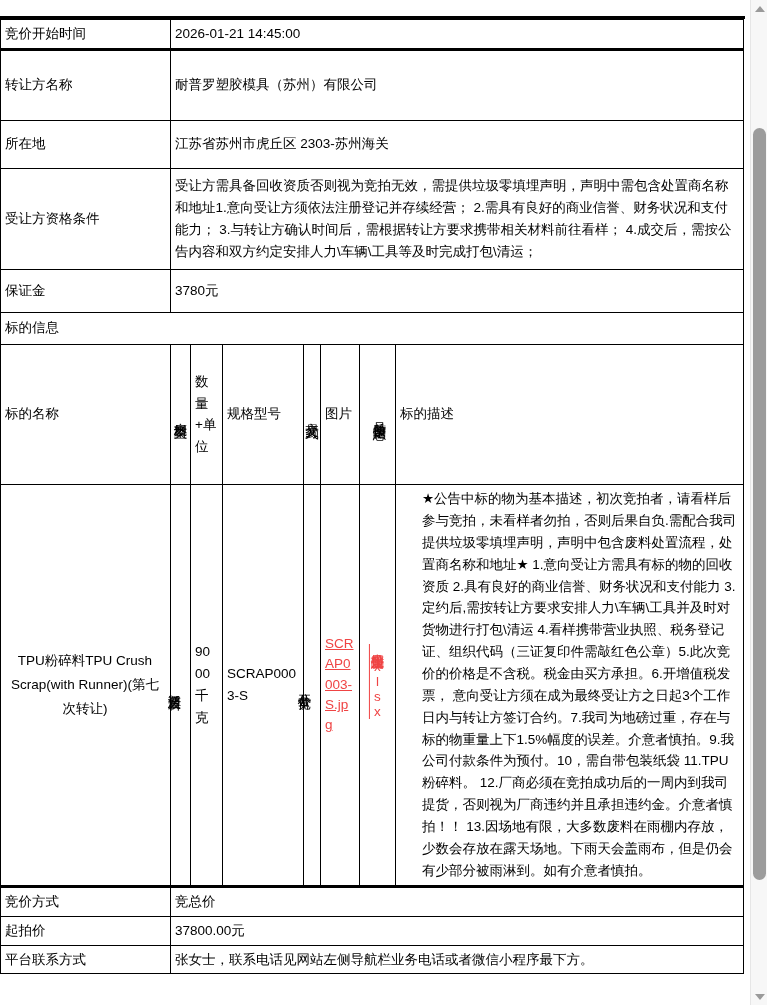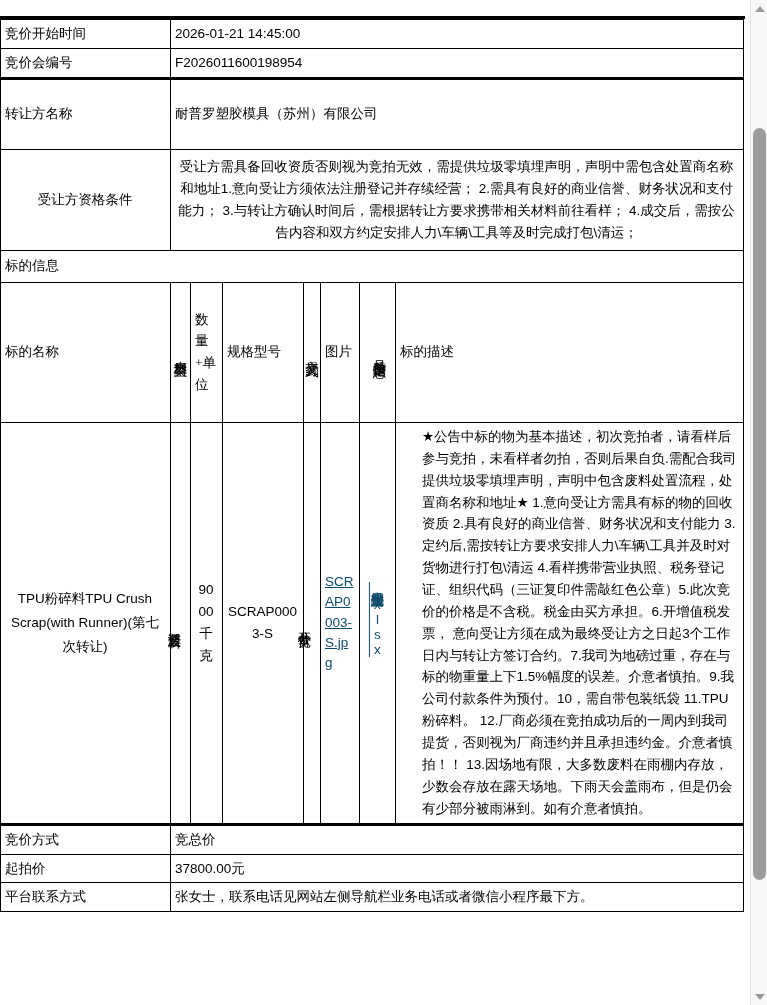--- a/index.html
+++ b/index.html
@@ -84,36 +84,36 @@
   td.bold, .bold { font-weight: normal; }
   td.vtext {
     writing-mode: vertical-rl;
     text-orientation: upright;
     white-space: nowrap;
     letter-spacing: 1px;
     padding: 3px 1px;
     text-align: center;
     vertical-align: middle;
   }
-  td.vcell { vertical-align: middle; font-family: Liberation Serif, serif; }
+  td.vcell { vertical-align: middle; }
   td.desc-cell { vertical-align: top; padding-top: 4px; }
-  td.top-align { vertical-align: top; text-align: center; }
+  td.top-align { vertical-align: top; }
 
   
   col.c-name  { width: 170px; }
   col.c-type  { width: 20px;  }
   col.c-qty   { width: 32px;  }
   col.c-spec  { width: 81px;  }
   col.c-trade { width: 17px;  }
   col.c-pic   { width: 39px;  }
   col.c-qual  { width: 36px;  }
   col.c-desc  { width: 348px; }
 
   a.lnk {
-    color: #0c4a6e;
+    color: #ef4444;
     text-decoration: underline;
     word-break: break-all;
     overflow-wrap: anywhere;
   }
   a.lnk.v {
     writing-mode: vertical-rl;
     text-orientation: upright;
     white-space: normal;
   }
   .pic-cell { vertical-align: middle; padding: 2px 1px; line-height: 1.5; }
@@ -138,36 +138,40 @@
         <col class="c-qual">
         <col class="c-desc">
     </colgroup>
     <tbody>
 
       <tr>
         <td class="label-wide">竞价开始时间</td>
         <td colspan="7">2026-01-21 14:45:00</td>
       </tr>
 
-      <tr>
-        <td class="label-wide">竞价会编号</td>
-        <td colspan="7">F2026011600198954</td>
-      </tr>
 
       <tr class="thick-top">
         <td class="label-narrow" style="height:71px">转让方名称</td>
         <td colspan="7">耐普罗塑胶模具（苏州）有限公司</td>
       </tr>
 
+      <tr>
+        <td class="label-narrow" style="height:48px">所在地</td>
+        <td colspan="7">江苏省苏州市虎丘区 2303-苏州海关</td>
+      </tr>
 
       <tr>
         <td class="label-narrow top-align" style="height:101px">受让方资格条件</td>
         <td colspan="7" class="top-align">受让方需具备回收资质否则视为竞拍无效，需提供垃圾零填埋声明，声明中需包含处置商名称和地址1.意向受让方须依法注册登记并存续经营； 2.需具有良好的商业信誉、财务状况和支付能力； 3.与转让方确认时间后，需根据转让方要求携带相关材料前往看样； 4.成交后，需按公告内容和双方约定安排人力\车辆\工具等及时完成打包\清运；</td>
       </tr>
 
+      <tr>
+        <td class="label-narrow" style="height:43px">保证金</td>
+        <td colspan="7">3780元</td>
+      </tr>
 
       <tr>
         <td colspan="8" class="sect-head" style="height:32px">标的信息</td>
       </tr>
 
       <tr>
         <td class="vcell" style="height:140px">标的名称</td>
         <td class="vtext">废料类型</td>
         <td class="vcell" style="text-align:left">数量+单位</td>
         <td class="vcell">规格型号</td>

